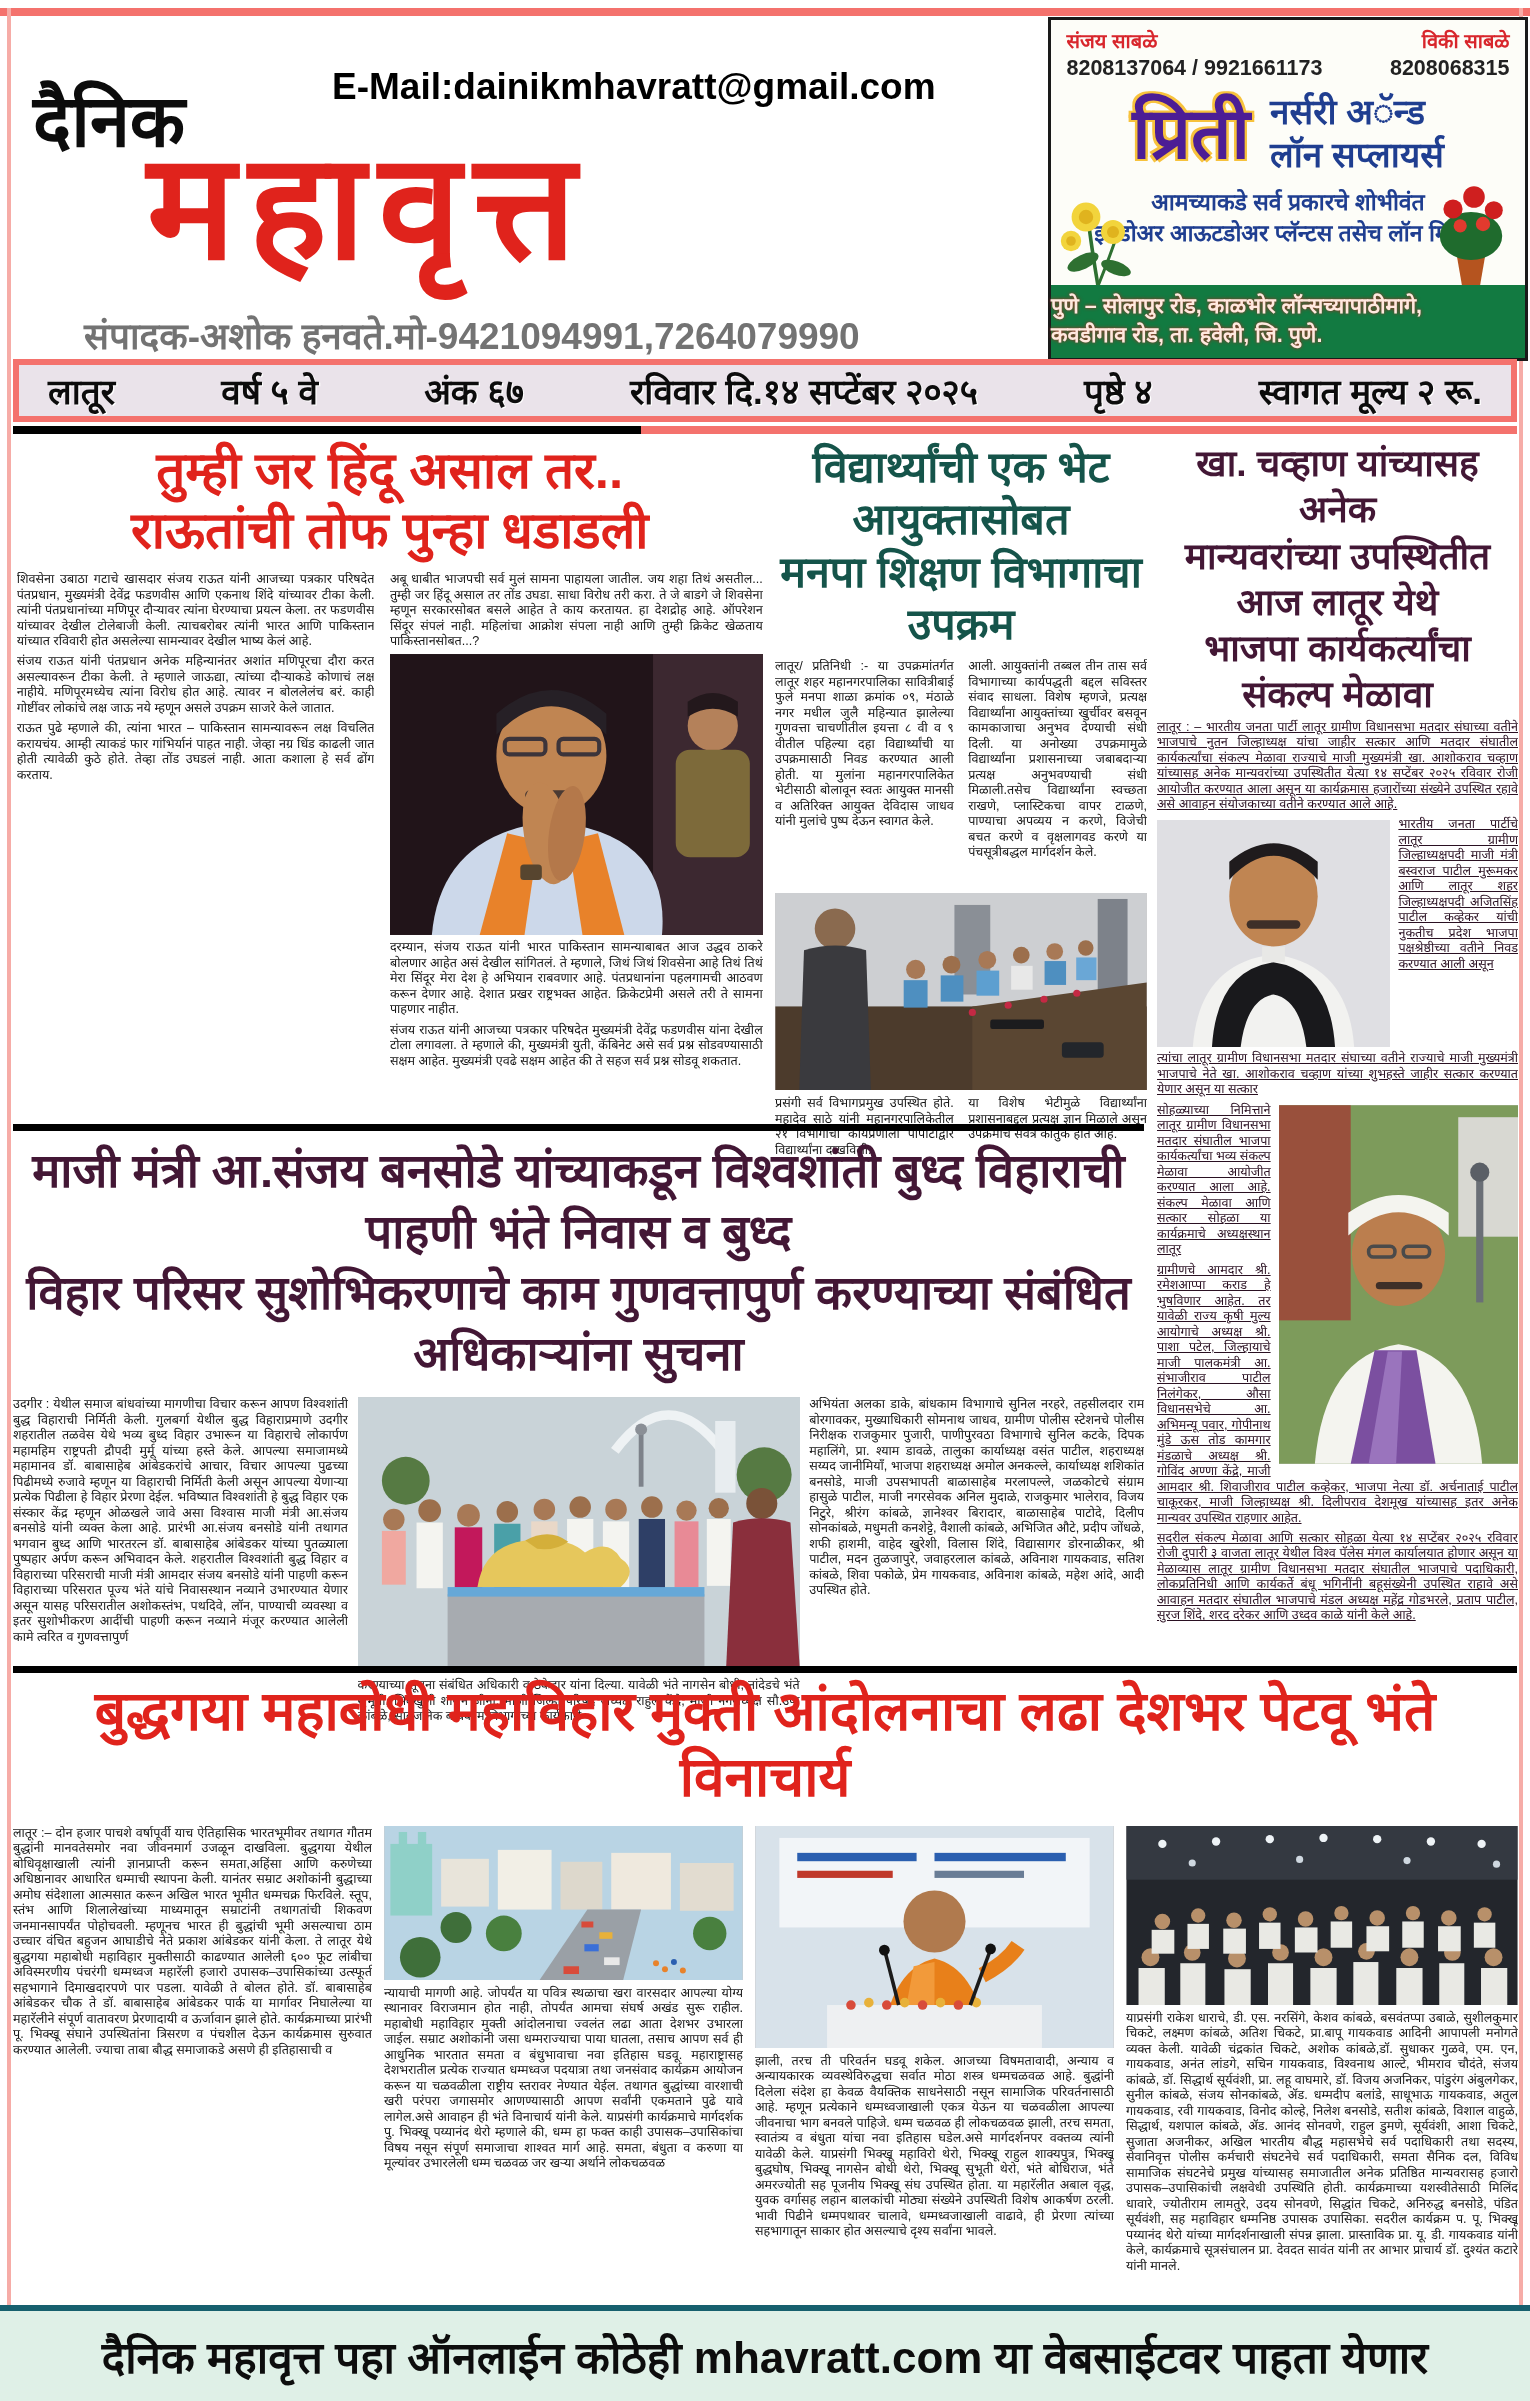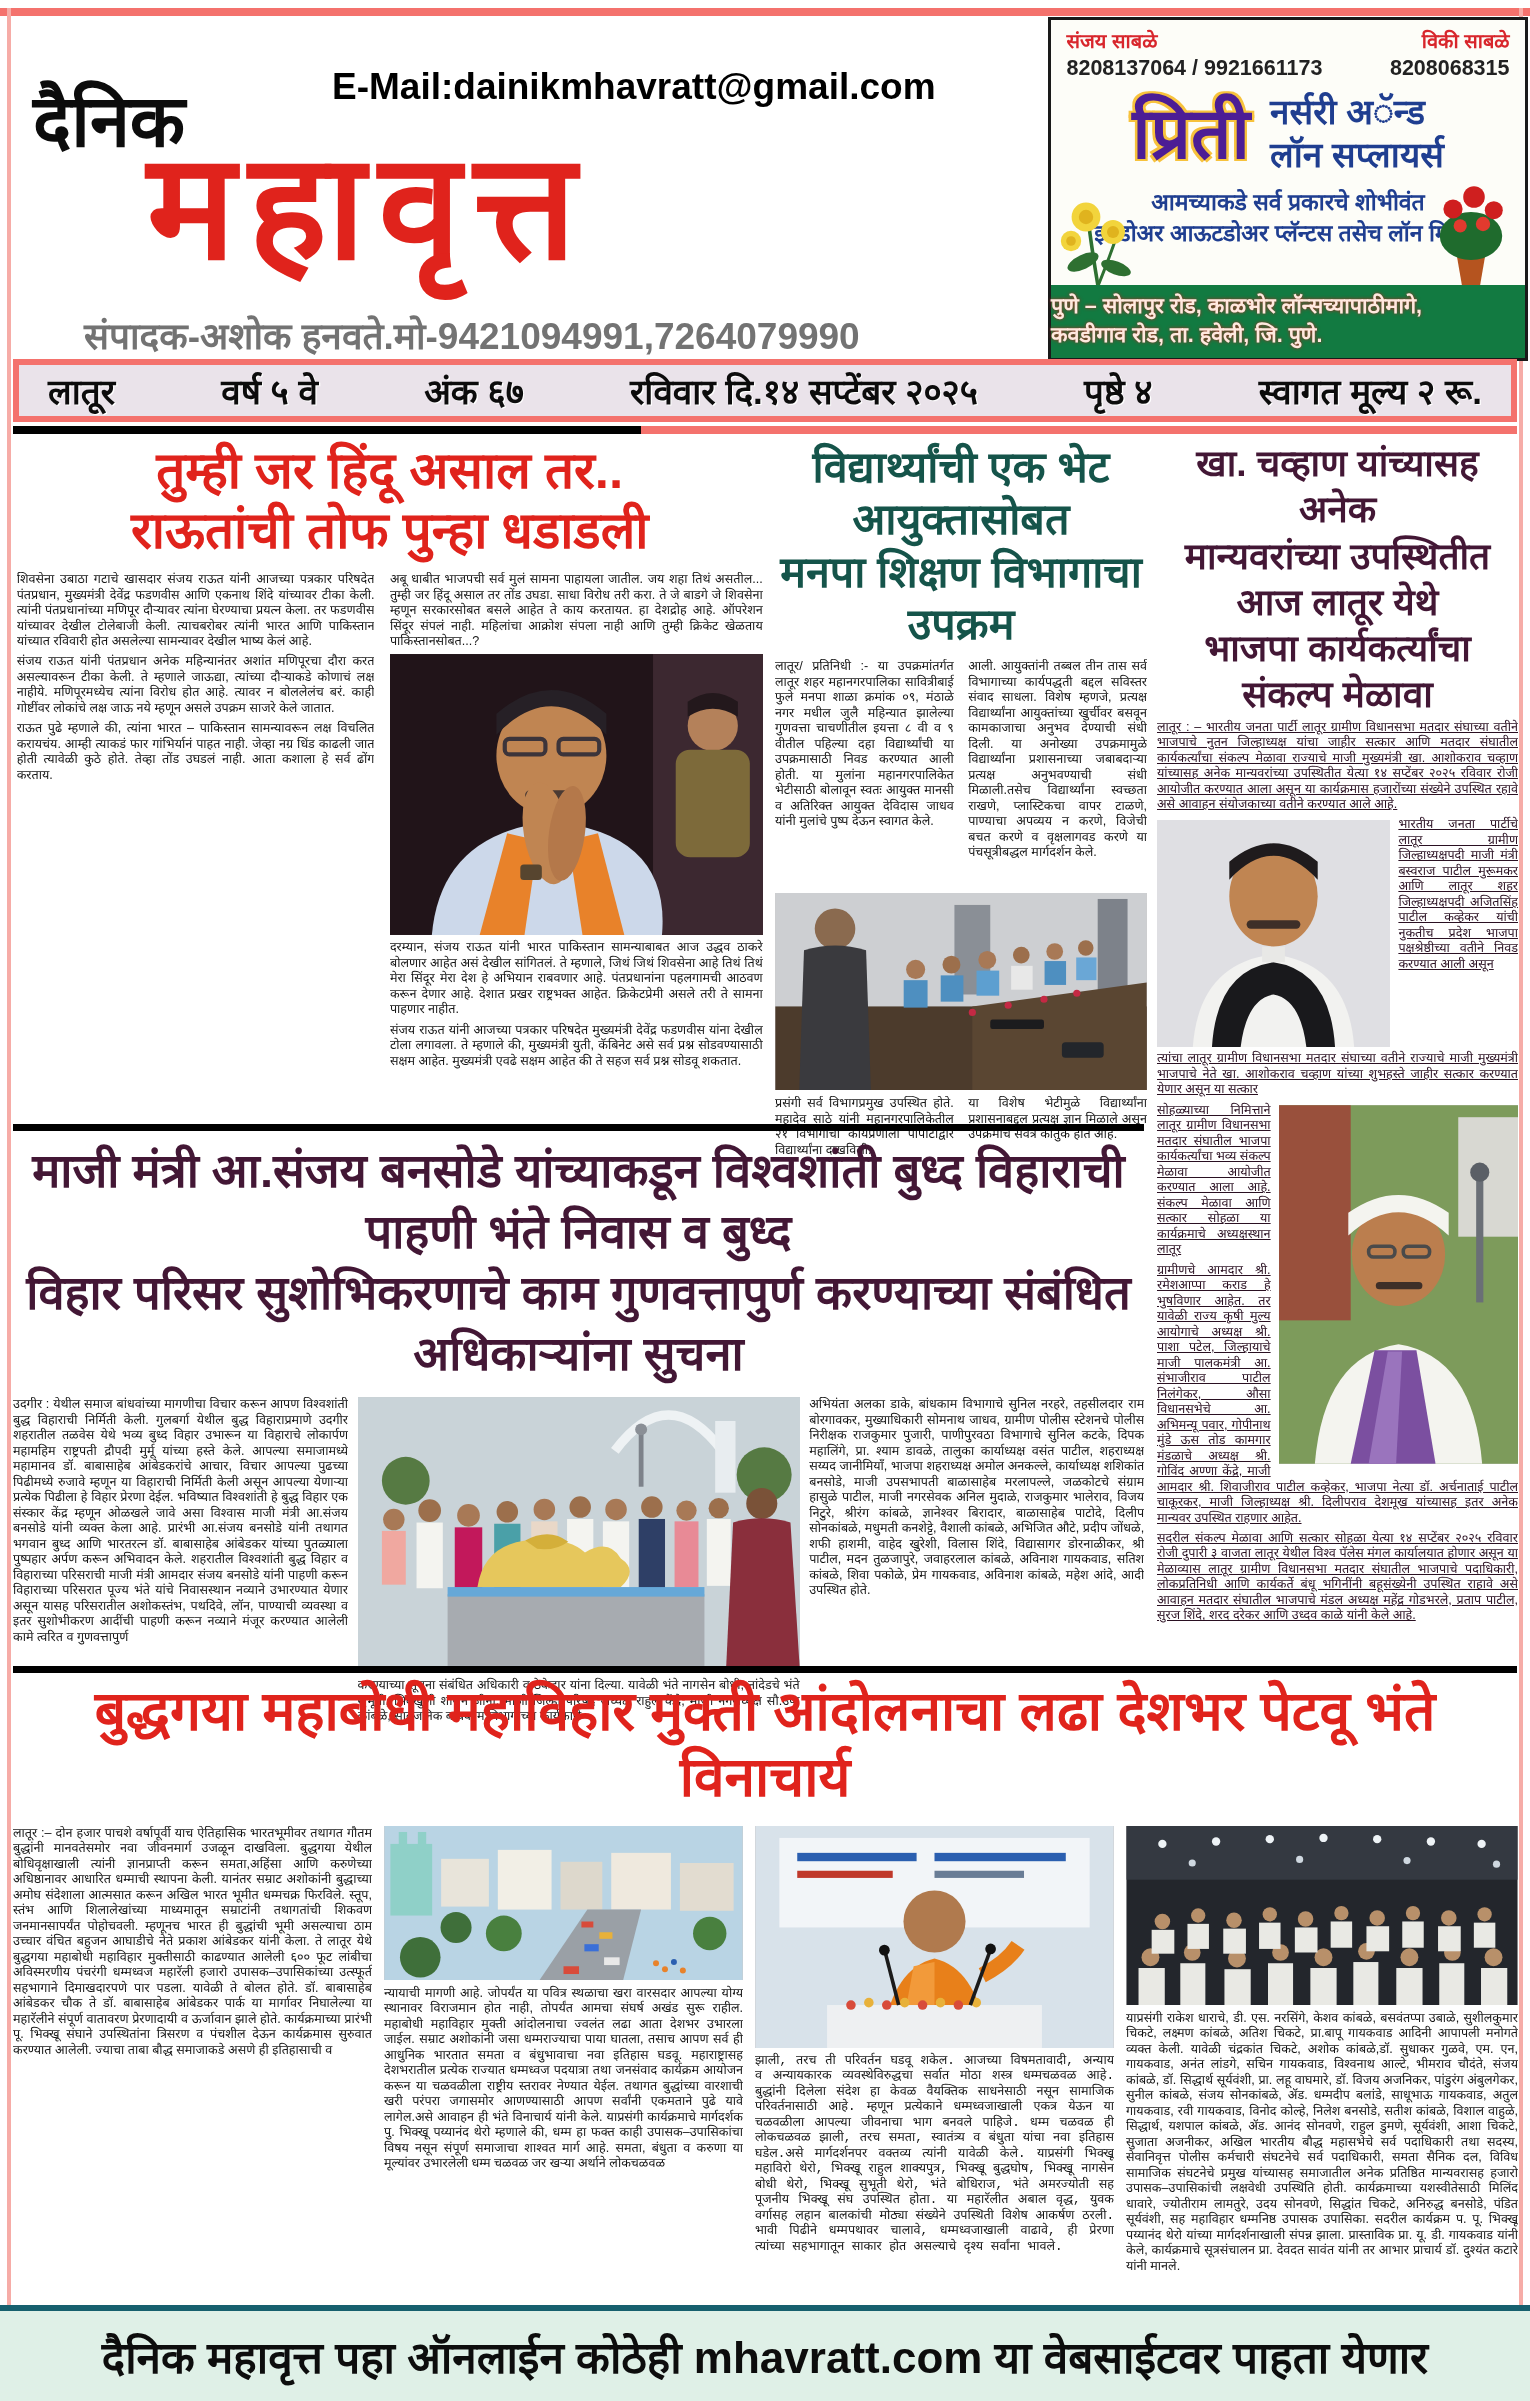--- a/index.html
+++ b/index.html
@@ -366,21 +366,21 @@
             <circle cx="250" cy="296" r="8" fill="#e8b13a"></circle>
           <circle cx="280" cy="300" r="8" fill="#d84b3a"></circle>
             <circle cx="310" cy="296" r="8" fill="#e8b13a"></circle>
           <circle cx="340" cy="300" r="8" fill="#d84b3a"></circle>
             <circle cx="370" cy="296" r="8" fill="#e8b13a"></circle>
           <line x1="360" y1="300" x2="392" y2="212" stroke="#1a1a1a" stroke-width="6"></line>
           <circle cx="394" cy="206" r="9" fill="#111"></circle>
           <line x1="240" y1="300" x2="218" y2="214" stroke="#1a1a1a" stroke-width="6"></line>
           <circle cx="216" cy="208" r="9" fill="#111"></circle>
         </svg>
-        <div class="body-txt just" style="margin-top:6px;font-family:Liberation Mono, monospace;">
+        <div class="body-txt just" style="margin-top:6px;">
           <p>झाली, तरच ती परिवर्तन घडवू शकेल. आजच्या विषमतावादी, अन्याय व अन्यायकारक व्यवस्थेविरुद्धचा सर्वात मोठा शस्त्र धम्मचळवळ आहे. बुद्धांनी दिलेला संदेश हा केवळ वैयक्तिक साधनेसाठी नसून सामाजिक परिवर्तनासाठी आहे. म्हणून प्रत्येकाने धम्मध्वजाखाली एकत्र येऊन या चळवळीला आपल्या जीवनाचा भाग बनवले पाहिजे. धम्म चळवळ ही लोकचळवळ झाली, तरच समता, स्वातंत्र्य व बंधुता यांचा नवा इतिहास घडेल.असे मार्गदर्शनपर वक्तव्य त्यांनी यावेळी केले. याप्रसंगी भिक्खू महाविरो थेरो, भिक्खू राहुल शाक्यपुत्र, भिक्खू बुद्धघोष, भिक्खू नागसेन बोधी थेरो, भिक्खू सुभूती थेरो, भंते बोधिराज, भंते अमरज्योती सह पूजनीय भिक्खू संघ उपस्थित होता. या महारॅलीत अबाल वृद्ध, युवक वर्गासह लहान बालकांची मोठ्या संख्येने उपस्थिती विशेष आकर्षण ठरली. भावी पिढीने धम्मपथावर चालावे, धम्मध्वजाखाली वाढावे, ही प्रेरणा त्यांच्या सहभागातून साकार होत असल्याचे दृश्य सर्वांना भावले.</p>
         </div>
       </div>
       <div class="clip" style="height:533px;">
         <svg class="photo" width="392" height="179" viewBox="0 0 655 300">
           <rect width="655" height="300" fill="#23262c"></rect>
           <rect x="0" y="0" width="655" height="90" fill="#343941"></rect>
           <circle cx="60" cy="30" r="7" fill="#eef3f6"></circle>
             <circle cx="150" cy="26" r="7" fill="#eef3f6"></circle>
           <circle cx="240" cy="22" r="7" fill="#eef3f6"></circle>

